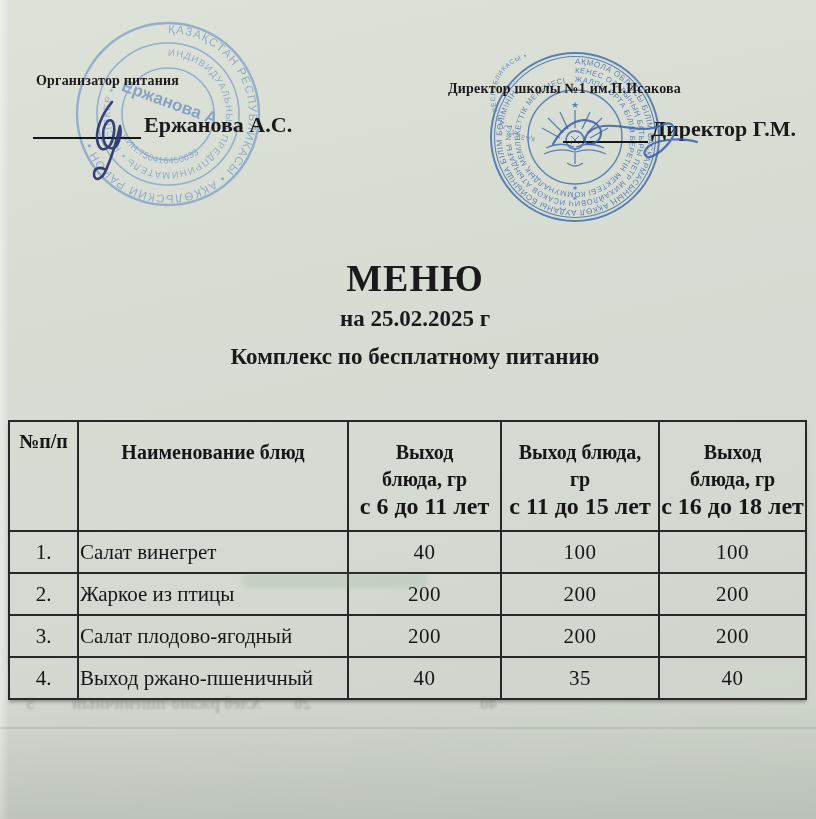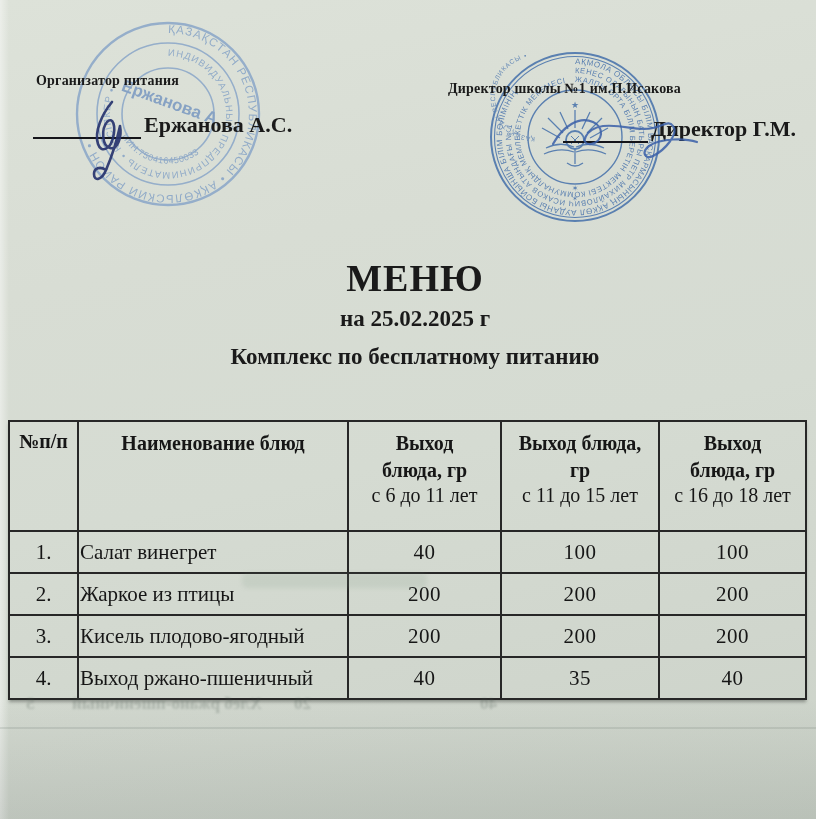--- a/index.html
+++ b/index.html
@@ -46,23 +46,23 @@
     position:absolute;left:8px;top:420px;width:797px;
     border-collapse:collapse;table-layout:fixed;
     box-shadow:0 3px 3px -1px rgba(40,45,40,.4);
   }
   table.menu td,table.menu th{
     border:2px solid #272727;
     font-weight:normal;vertical-align:middle;
     background:transparent;color:#161616;margin-left:44px;
   }
   table.menu tr.hdr th{height:106px;vertical-align:top;}
-  .hcell{display:flex;flex-direction:column;height:93px;align-items:center;padding-top:7px;box-sizing:border-box;}
+  .hcell{display:flex;flex-direction:column;height:93px;align-items:center;padding-top:16px;box-sizing:border-box;}
   .hl{font-weight:bold;font-size:20px;line-height:1.35;}
-  .hage{font-weight:normal;font-size:20px;margin-top:auto;padding-bottom:9px;}
+  .hage{font-weight:bold;font-size:24px;margin-top:auto;padding-bottom:9px;}
   .hno{font-weight:bold;font-size:20px;padding-top:7px;display:block;text-align:center;}
   table.menu tr.body td{height:38px;font-size:21px;}
   .c-no{text-align:center;font-size:20px;}
   .c-name{text-align:left;}
   .c-val{text-align:center;font-size:20px;letter-spacing:.5px;}
 
   
   .ghost-row{top:694px;left:0;width:816px;height:26px;pointer-events:none;}
   .ghost-row span{
     position:absolute;display:inline-block;transform:scaleX(-1);
@@ -211,21 +211,21 @@
     </tr>
     <tr class="body">
       <td class="c-no">2.</td>
       <td class="c-name">Жаркое из птицы</td>
       <td class="c-val">200</td>
       <td class="c-val">200</td>
       <td class="c-val">200</td>
     </tr>
     <tr class="body">
       <td class="c-no">3.</td>
-      <td class="c-name">Кисель плодово-ягодный</td>
+      <td class="c-name">Салат плодово-ягодный</td>
       <td class="c-val">200</td>
       <td class="c-val">200</td>
       <td class="c-val">200</td>
     </tr>
     <tr class="body">
       <td class="c-no">4.</td>
       <td class="c-name">Выход ржано-пшеничный</td>
       <td class="c-val">40</td>
       <td class="c-val">35</td>
       <td class="c-val">40</td>

